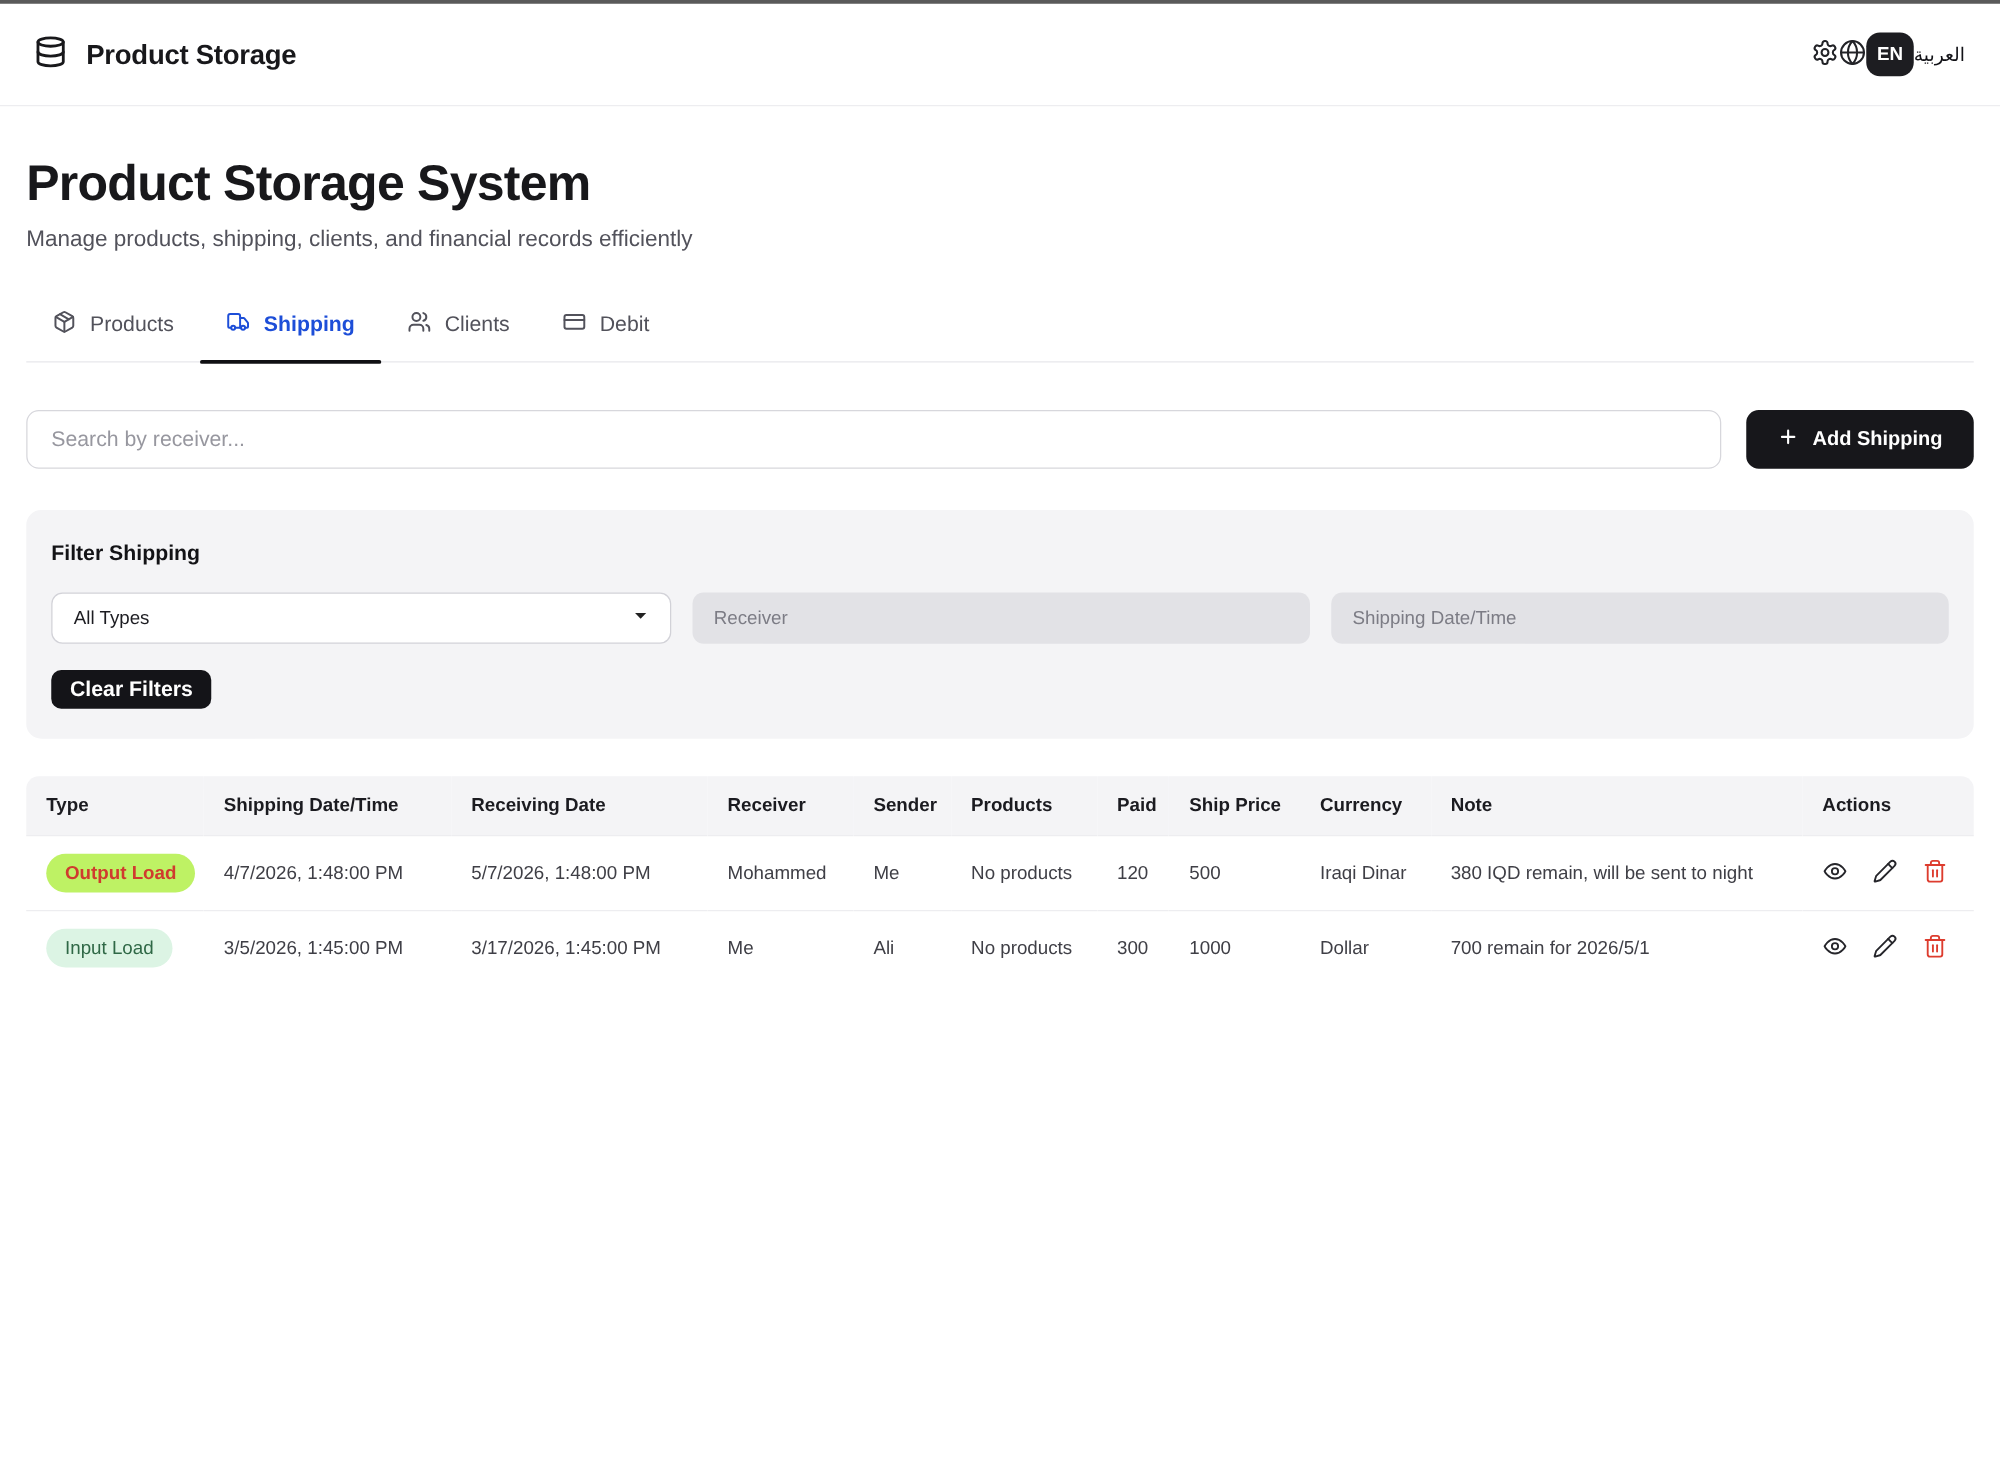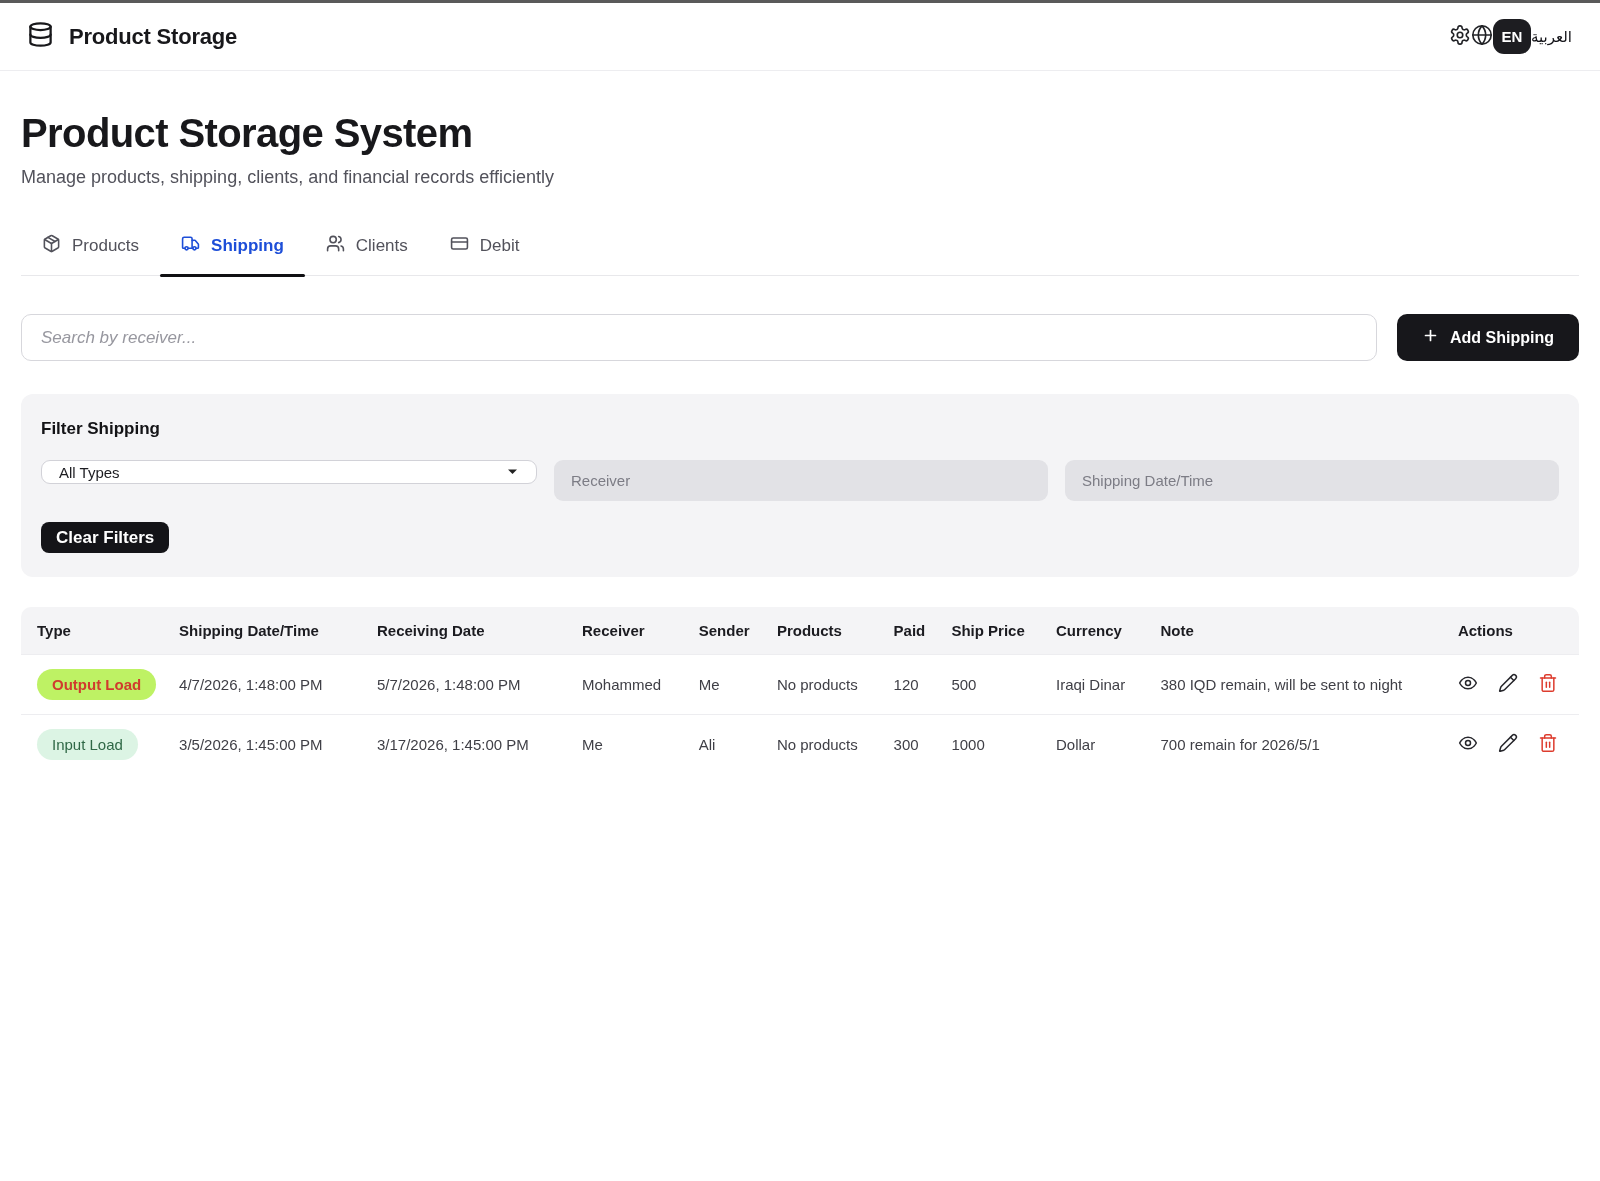--- a/index.html
+++ b/index.html
@@ -8,21 +8,21 @@
     background: #ffffff;
     color: #18181b;
     font-family: "Liberation Sans", "DejaVu Sans", sans-serif;
     width: 1600px; min-height: 1181px;
   }
   .top-strip { height: 3px; background: #5a5a5a; }
 
   
   .app-header {
     display: flex; justify-content: space-between; align-items: center;
-    height: 68px; padding: 0 28px 0 27px; border-bottom: 1px solid #ededf0;
+    height: 82px; padding: 0 28px 0 27px; border-bottom: 1px solid #ededf0;
   }
   .brand { display: flex; align-items: center; gap: 15px; }
   .brand svg { width: 27px; height: 27px; }
   .brand-title { font-size: 22px; font-weight: 700; letter-spacing: -0.2px; }
   .header-actions { display: flex; align-items: center; }
   .icon-btn { background: none; border: 0; padding: 0; cursor: pointer; color: #222327; display: flex; }
   .icon-btn svg { width: 22px; height: 22px; }
   .lang-badge {
     background: #1d1d21; color: #fff; font-weight: 700; font-size: 15px;
     border: 0; border-radius: 11px; width: 38px; height: 35px; cursor: pointer;
@@ -46,37 +46,37 @@
   .tab.active { color: #1d4ed8; font-weight: 700; }
   .tab.active::after {
     content: ""; position: absolute; left: 0; right: 0; bottom: -1.5px;
     height: 3px; background: #101013; border-radius: 2px;
   }
 
   
   .toolbar { display: flex; gap: 20px; margin-top: 38px; }
   .search-input {
     flex: 1; height: 47px; border: 1px solid #d7d7dc; border-radius: 10px;
-    padding: 0 19px; font-size: 17px; font-family: inherit; color: #6d28d9; outline: none; font-style: italic;
+    padding: 0 19px; font-size: 17px; font-family: inherit; color: #6d28d9; outline: none;
   }
   .search-input::placeholder { color: #97979f; }
   .add-btn {
     display: flex; align-items: center; gap: 11px; height: 47px;
     background: #17171b; color: #fff; border: 0; border-radius: 10px;
     padding: 0 25px; font-size: 16px; font-weight: 700; cursor: pointer; font-family: inherit;
   }
   .add-btn svg { width: 17px; height: 17px; }
 
   
   .filter-panel { background: #f4f4f6; border-radius: 12px; margin-top: 33px; padding: 25px 20px 24px; }
   .filter-title { font-size: 17px; font-weight: 700; margin: 0 0 21px; color: #131316; }
   .filter-row { display: flex; gap: 17px; }
   .select-box {
     flex: 1; background: #fff; border: 1px solid #d2d2d8; border-radius: 9px;
-    height: 24px; display: flex; align-items: center; justify-content: space-between;
+    height: 41px; display: flex; align-items: center; justify-content: space-between;
     padding: 0 17px; font-size: 15px; color: #1c1c21; cursor: pointer;
   }
   .select-box svg { width: 13px; height: 13px; color: #222; }
   .filter-input {
     flex: 1; background: #e2e2e6; border: 0; border-radius: 9px; height: 41px;
     padding: 0 17px; font-size: 15px; font-family: inherit; color: #18181b; outline: none;
   }
   .filter-input::placeholder { color: #7c7c85; }
   .clear-btn {
     margin-top: 21px; background: #141418; color: #fff; border: 0; border-radius: 8px;

